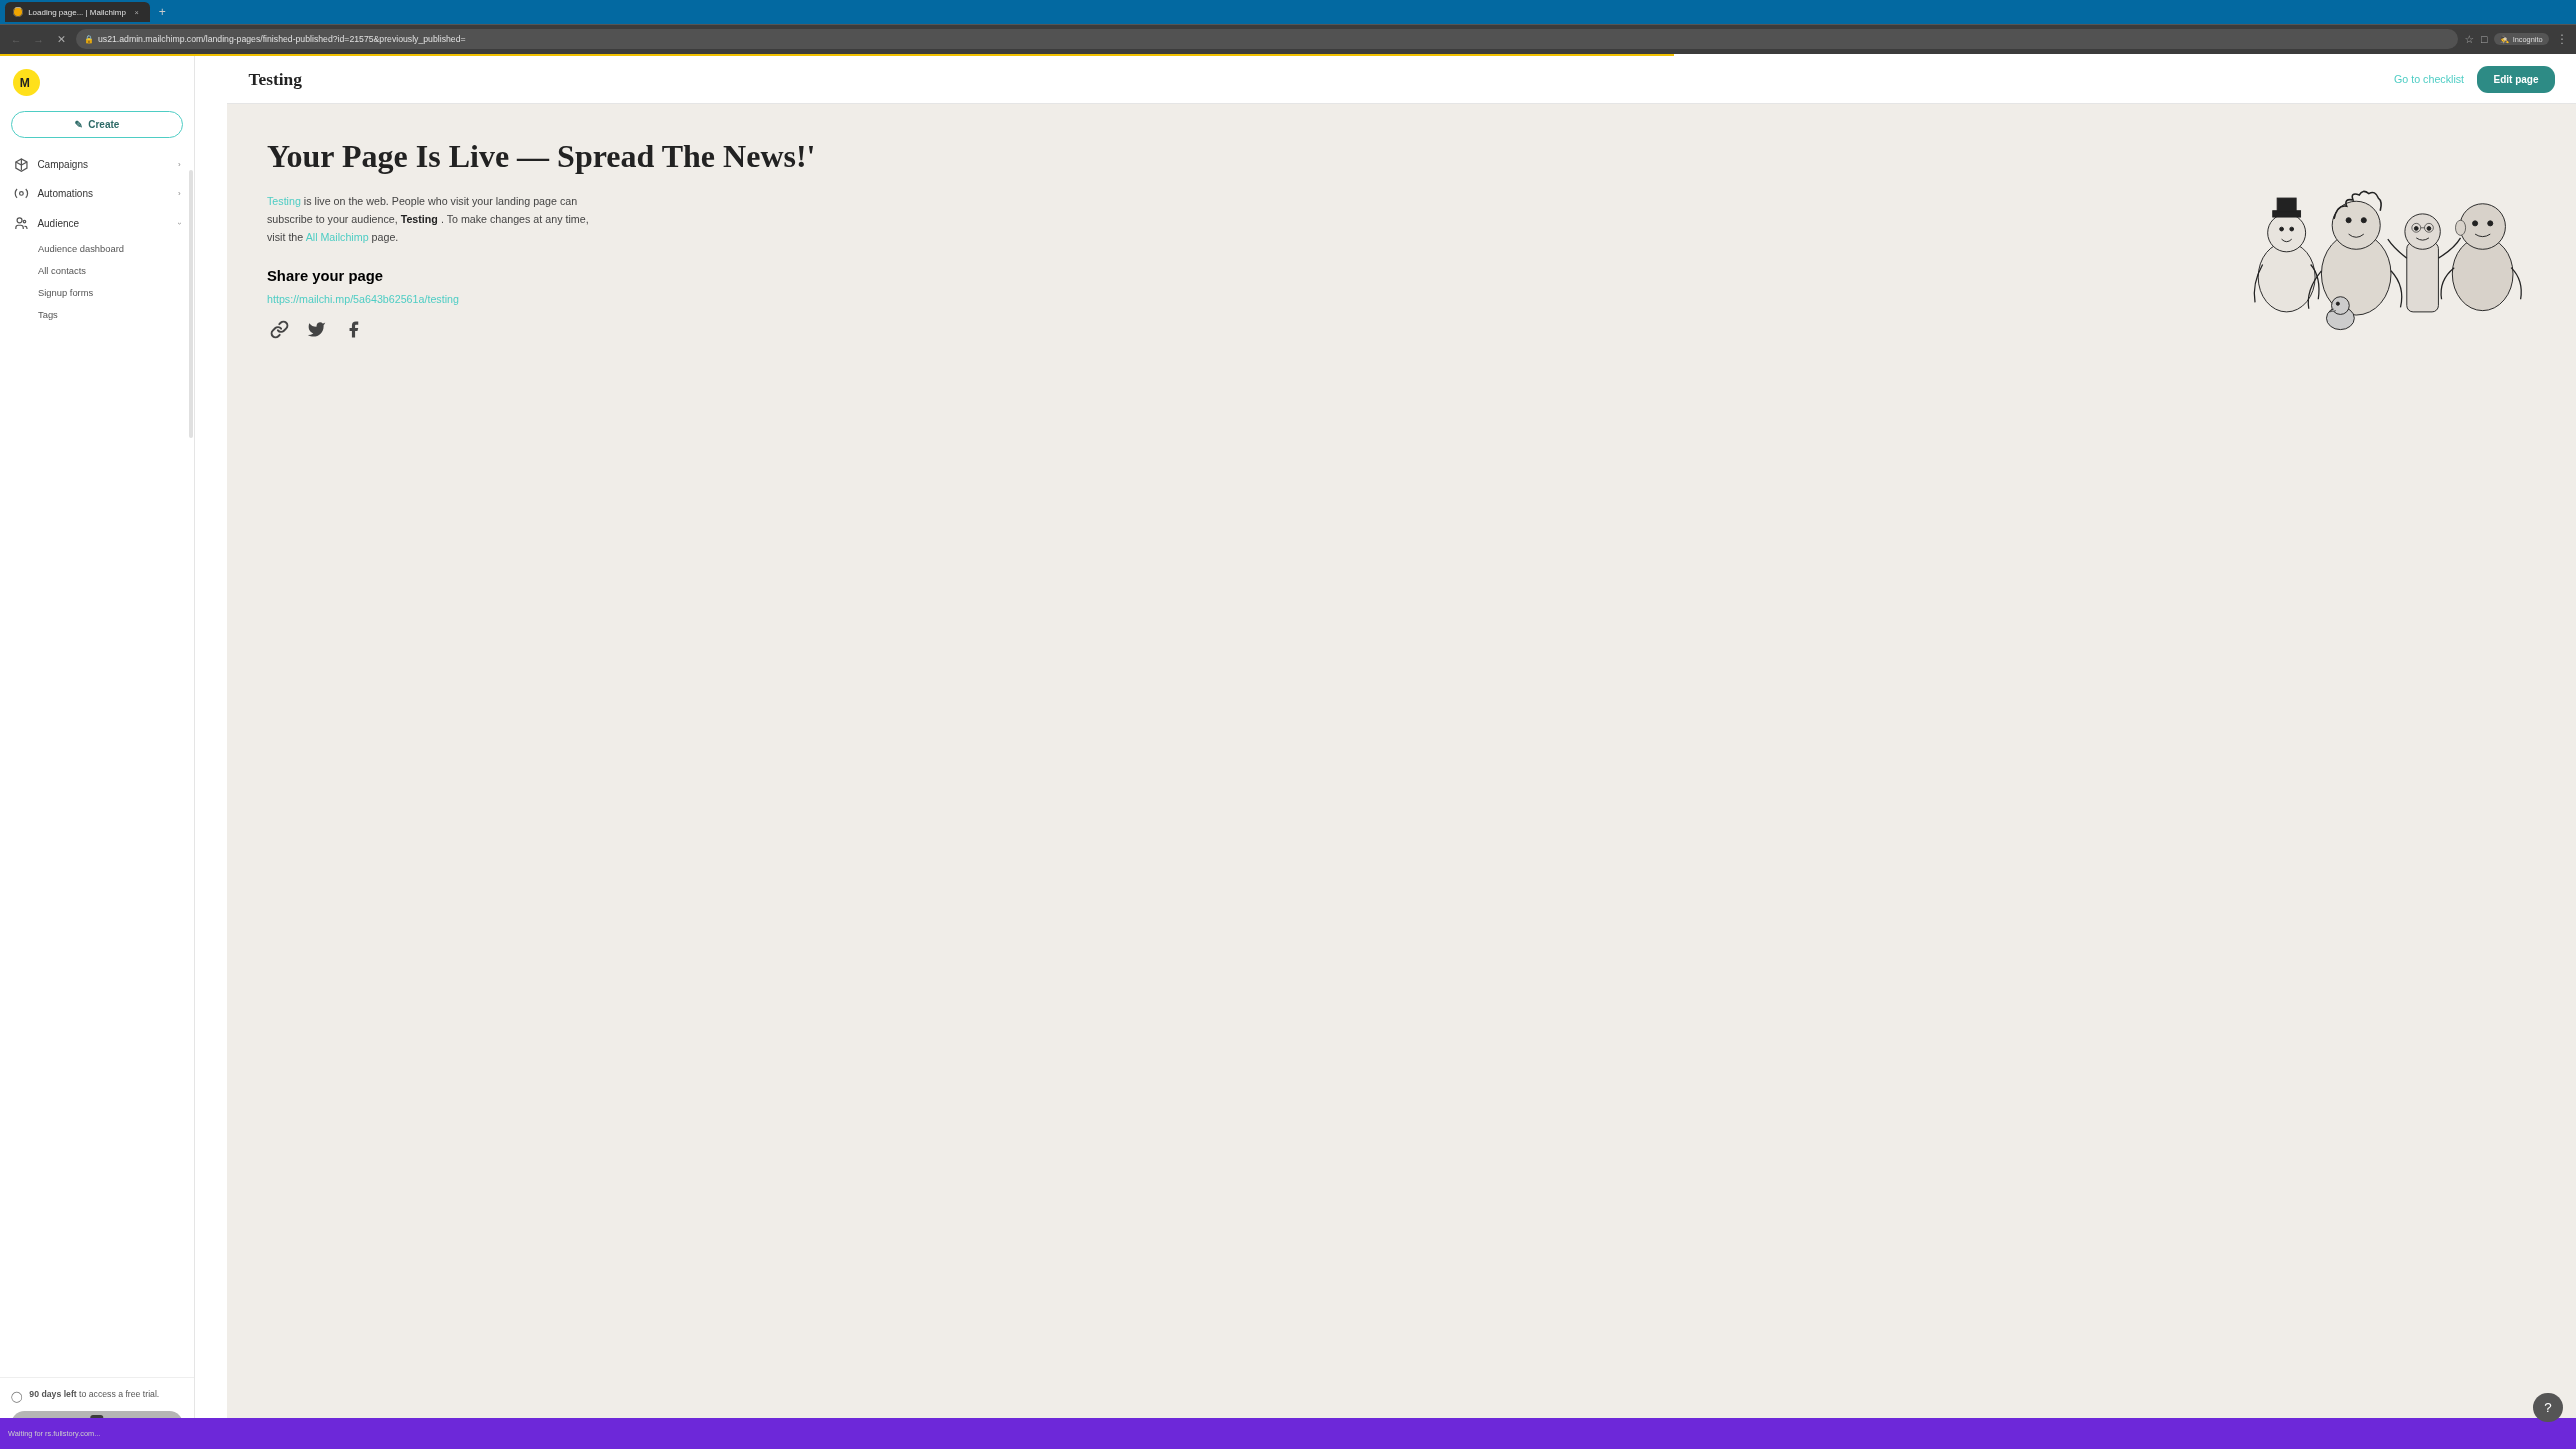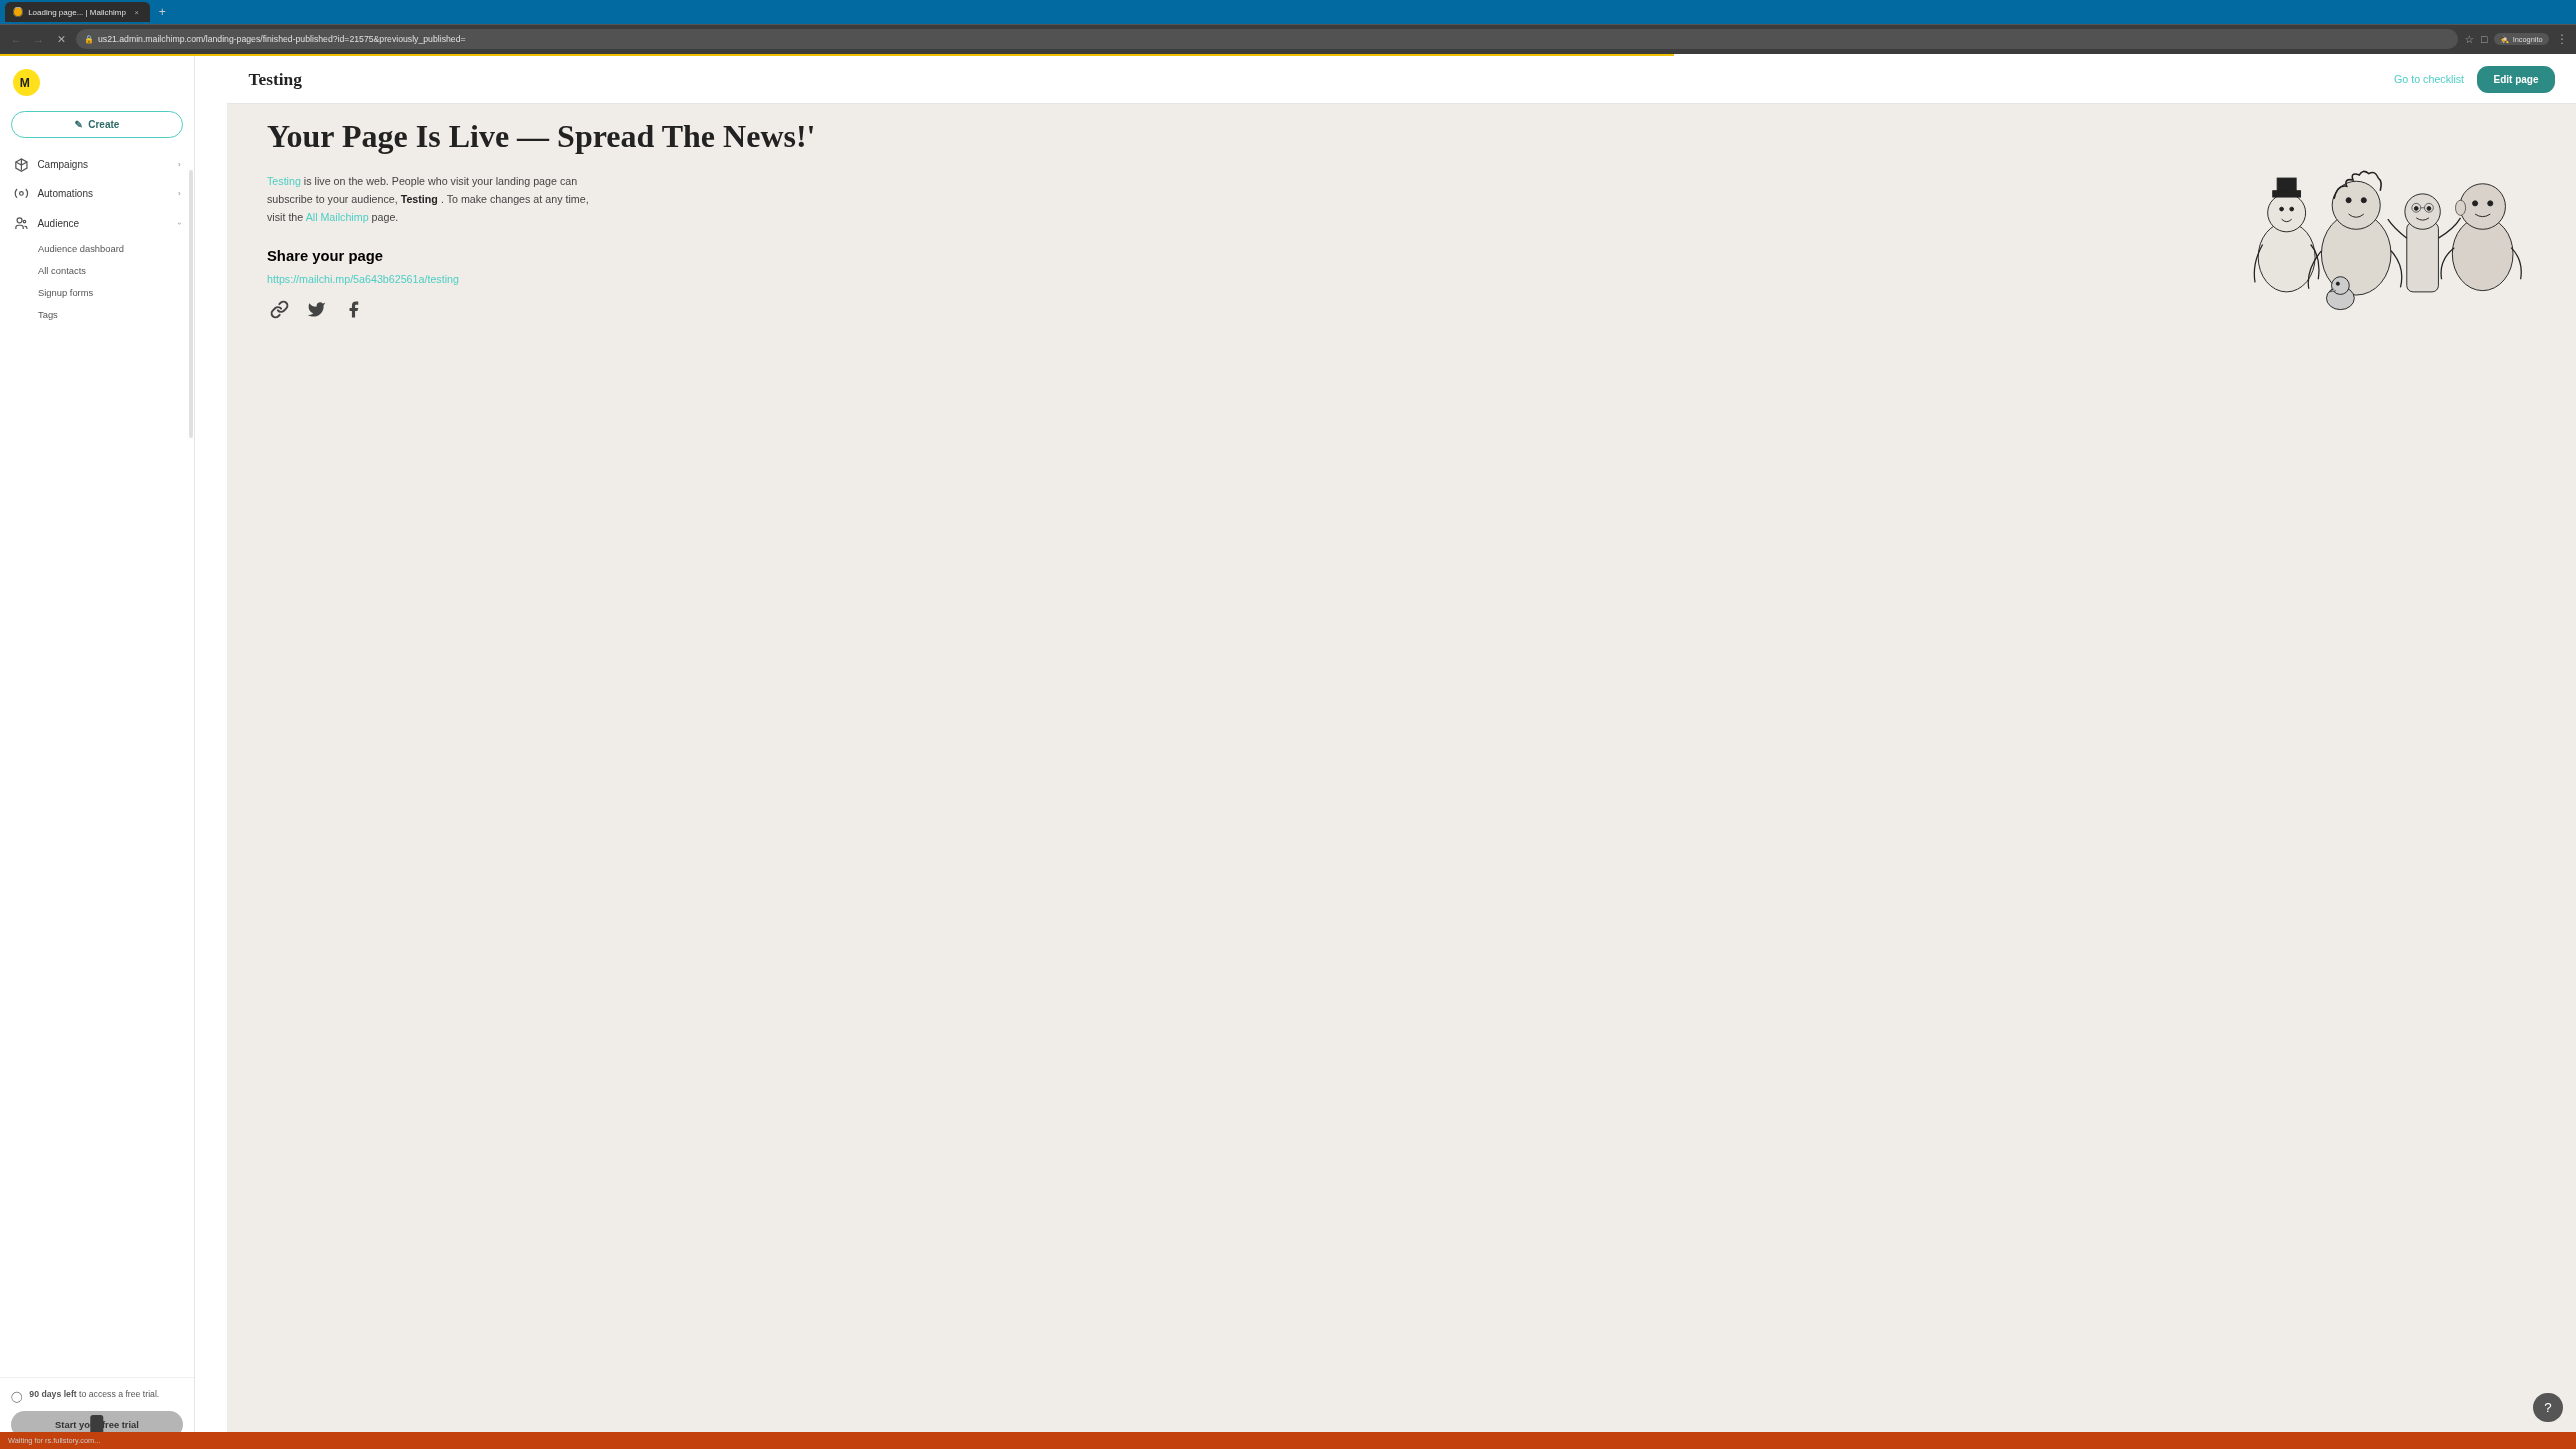--- a/index.html
+++ b/index.html
@@ -279,21 +279,21 @@
       border: none;
       border-radius: 11px;
       padding: 8px 16px;
       font-size: 10px;
       font-weight: 600;
       cursor: pointer;
     }
 
     
     .content-area {
-      padding: 14px 40px;
+      padding: 34px 40px;
       display: flex;
       align-items: flex-start;
       gap: 27px;
       height: calc(100% - 48px);
     }
     .content-left { flex: 1; }
     .hero-title {
       font-size: 32px;
       font-weight: 900;
       color: #222;
@@ -350,22 +350,22 @@
       align-items: center;
       justify-content: center;
     }
 
     
     .status-bar {
       position: fixed;
       bottom: 0;
       left: 0;
       right: 0;
-      height: 17px;
-      background: #c2410c;
+      height: 31px;
+      background: #6d28d9;
       display: flex;
       align-items: center;
       padding: 0 8px;
       color: #ccc;
       font-size: 7.4px;
     }
 
     
     .help-btn {
       position: fixed;

